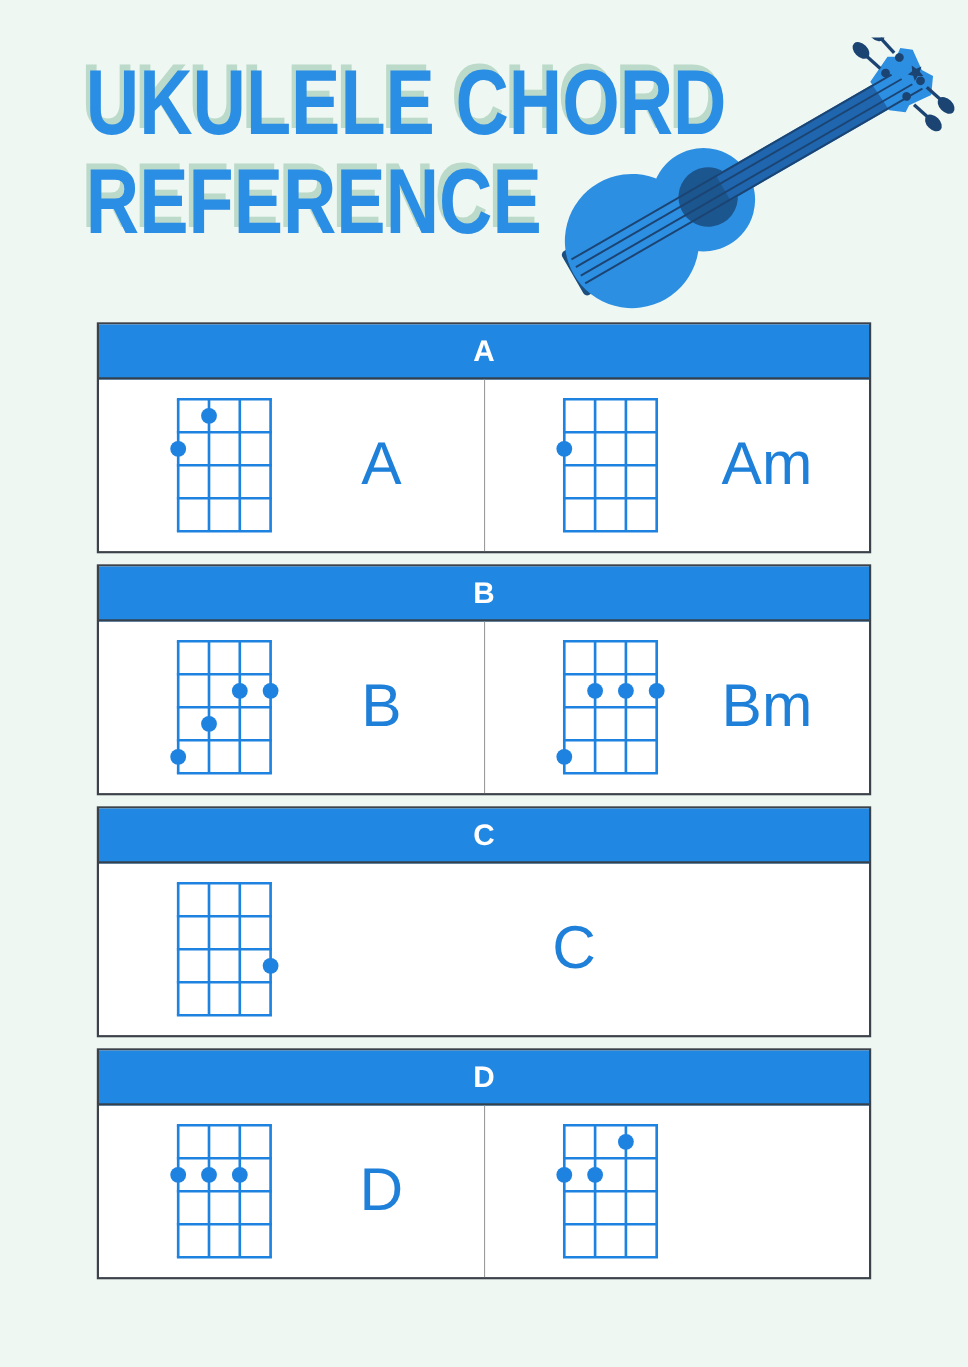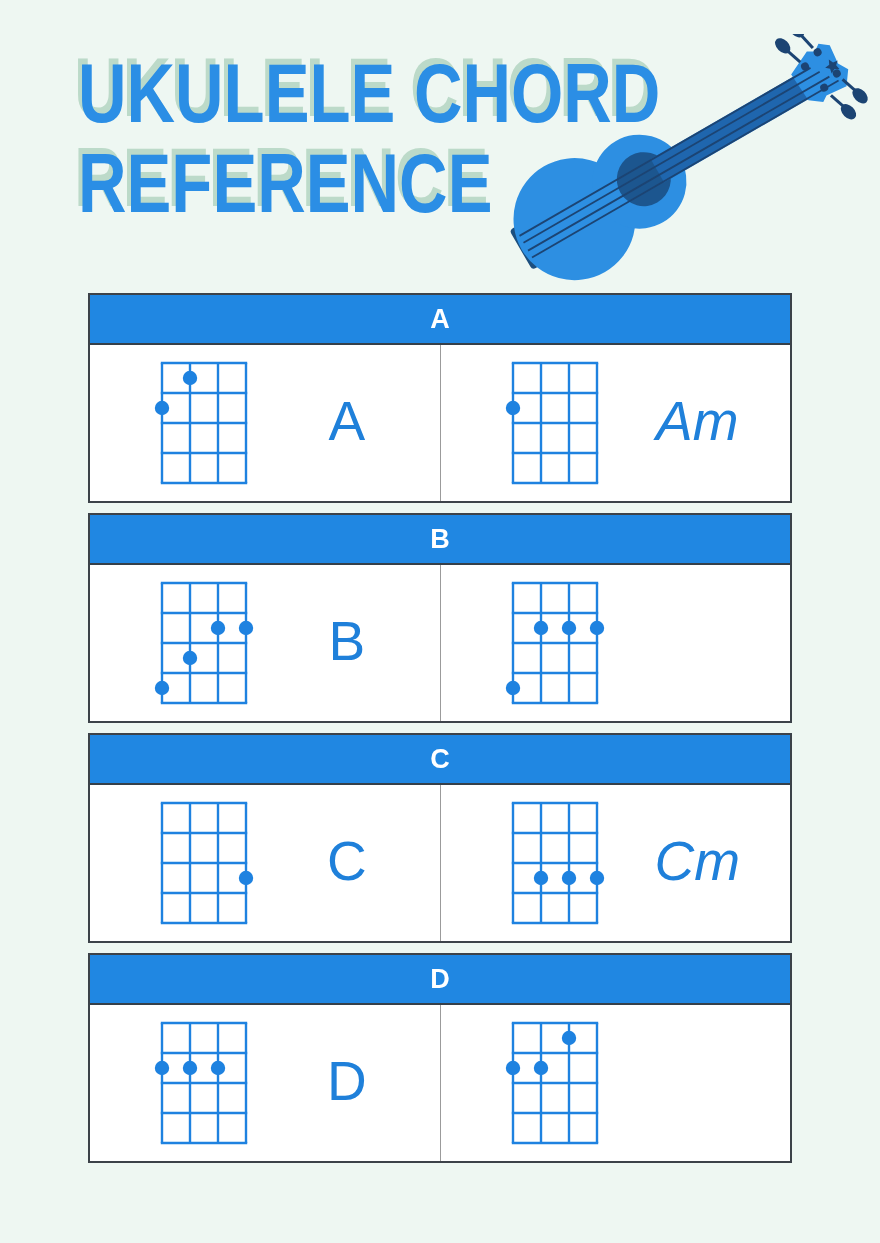--- a/index.html
+++ b/index.html
@@ -52,21 +52,20 @@
     display:flex;
     height:156px;
   }
   .half{
     flex:1;
     display:flex;align-items:center;
     min-width:0;
   }
   .half.right{
     border-left:1px solid #9b9b9b;
-    font-style:italic;
   }
   .fret-svg{
     margin-left:64px;
     flex:0 0 auto;
   }
   .chord-label{
     flex:1;
     text-align:center;
     font-size:55px;
     color:#1f80da;
@@ -185,20 +184,21 @@
             <line x1="6.8" y1="8" x2="93.2" y2="8" stroke="#1e82e0" stroke-width="2.4"></line>
             <line x1="6.8" y1="38" x2="93.2" y2="38" stroke="#1e82e0" stroke-width="2.4"></line>
             <line x1="6.8" y1="68" x2="93.2" y2="68" stroke="#1e82e0" stroke-width="2.4"></line>
             <line x1="6.8" y1="98" x2="93.2" y2="98" stroke="#1e82e0" stroke-width="2.4"></line>
             <line x1="6.8" y1="128" x2="93.2" y2="128" stroke="#1e82e0" stroke-width="2.4"></line>
             <circle cx="36" cy="53" r="7.2" fill="#1e82e0"></circle>
             <circle cx="64" cy="53" r="7.2" fill="#1e82e0"></circle>
             <circle cx="92" cy="53" r="7.2" fill="#1e82e0"></circle>
             <circle cx="8" cy="113" r="7.2" fill="#1e82e0"></circle>
           </svg>
+        <div class="chord-label">Bm</div>
       </div>
     </div>
   </section>
 
   <section class="chord-section">
     <div class="sec-header">C</div>
     <div class="sec-body">
       <div class="half">
         <svg class="fret-svg" width="100" height="136" viewBox="0 0 100 136">
             <line x1="8" y1="8" x2="8" y2="128" stroke="#1e82e0" stroke-width="2.4"></line>
@@ -206,37 +206,20 @@
             <line x1="64" y1="8" x2="64" y2="128" stroke="#1e82e0" stroke-width="2.4"></line>
             <line x1="92" y1="8" x2="92" y2="128" stroke="#1e82e0" stroke-width="2.4"></line>
             <line x1="6.8" y1="8" x2="93.2" y2="8" stroke="#1e82e0" stroke-width="2.4"></line>
             <line x1="6.8" y1="38" x2="93.2" y2="38" stroke="#1e82e0" stroke-width="2.4"></line>
             <line x1="6.8" y1="68" x2="93.2" y2="68" stroke="#1e82e0" stroke-width="2.4"></line>
             <line x1="6.8" y1="98" x2="93.2" y2="98" stroke="#1e82e0" stroke-width="2.4"></line>
             <line x1="6.8" y1="128" x2="93.2" y2="128" stroke="#1e82e0" stroke-width="2.4"></line>
             <circle cx="92" cy="83" r="7.2" fill="#1e82e0"></circle>
           </svg>
         <div class="chord-label">C</div>
-      </div>
-      <div class="half right">
-        <svg class="fret-svg" width="100" height="136" viewBox="0 0 100 136">
-            <line x1="8" y1="8" x2="8" y2="128" stroke="#1e82e0" stroke-width="2.4"></line>
-            <line x1="36" y1="8" x2="36" y2="128" stroke="#1e82e0" stroke-width="2.4"></line>
-            <line x1="64" y1="8" x2="64" y2="128" stroke="#1e82e0" stroke-width="2.4"></line>
-            <line x1="92" y1="8" x2="92" y2="128" stroke="#1e82e0" stroke-width="2.4"></line>
-            <line x1="6.8" y1="8" x2="93.2" y2="8" stroke="#1e82e0" stroke-width="2.4"></line>
-            <line x1="6.8" y1="38" x2="93.2" y2="38" stroke="#1e82e0" stroke-width="2.4"></line>
-            <line x1="6.8" y1="68" x2="93.2" y2="68" stroke="#1e82e0" stroke-width="2.4"></line>
-            <line x1="6.8" y1="98" x2="93.2" y2="98" stroke="#1e82e0" stroke-width="2.4"></line>
-            <line x1="6.8" y1="128" x2="93.2" y2="128" stroke="#1e82e0" stroke-width="2.4"></line>
-            <circle cx="36" cy="83" r="7.2" fill="#1e82e0"></circle>
-            <circle cx="64" cy="83" r="7.2" fill="#1e82e0"></circle>
-            <circle cx="92" cy="83" r="7.2" fill="#1e82e0"></circle>
-          </svg>
-        <div class="chord-label">Cm</div>
       </div>
     </div>
   </section>
 
   <section class="chord-section">
     <div class="sec-header">D</div>
     <div class="sec-body">
       <div class="half">
         <svg class="fret-svg" width="100" height="136" viewBox="0 0 100 136">
             <line x1="8" y1="8" x2="8" y2="128" stroke="#1e82e0" stroke-width="2.4"></line>

